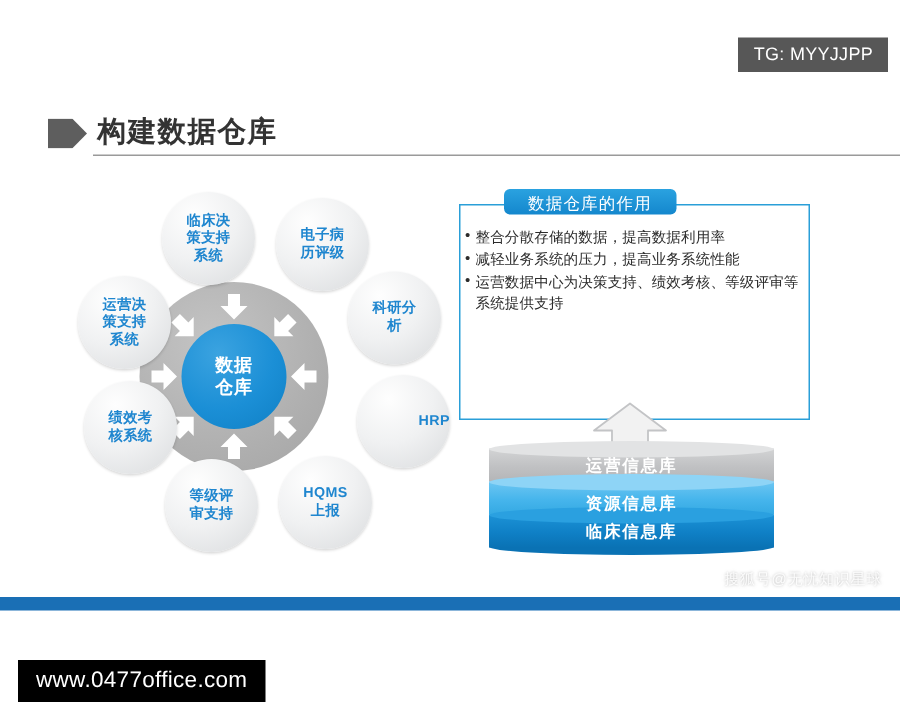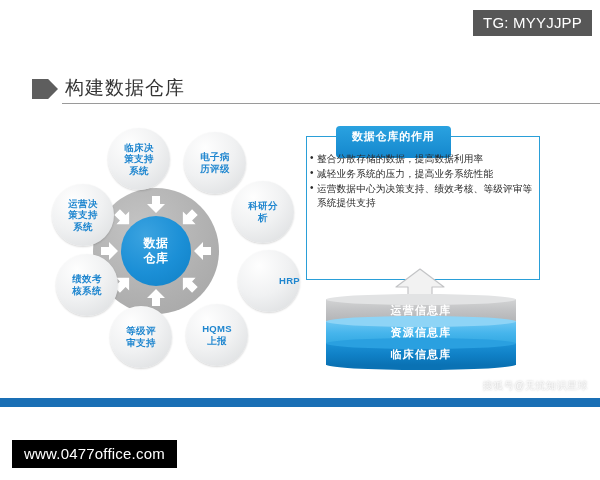--- a/index.html
+++ b/index.html
@@ -20,24 +20,24 @@
     position: absolute;
     left: 0; top: 0;
     width: 600px; height: 480px;
     background: #ffffff;
   }
 
   
   #tg-badge {
     position: absolute;
     right: 8px;
-    top: 10px;
+    top: 25px;
     background: #575757;
     color: #ffffff;
-    font-size: 15px;
+    font-size: 12px;
     letter-spacing: .2px;
     padding: 5px 10px 6px 10px;
     line-height: 1;
     white-space: nowrap;
     margin-left: 48px;
   }
 
   
   #title-row {
     position: absolute;
@@ -50,21 +50,21 @@
     position: absolute;
     left: 0; top: 3px;
     width: 26px; height: 20px;
     background: #5e5e5e;
     clip-path: polygon(0 0, 62% 0, 100% 50%, 62% 100%, 0 100%);
   }
   #title-text {
     position: absolute;
     left: 33px; top: -1px;
     font-size: 19px;
-    font-weight: normal;
+    font-weight: bold;
     color: #333333;
     letter-spacing: 1px;
     white-space: nowrap;
   }
   #title-rule {
     position: absolute;
     left: 30px;
     top: 27px;
     width: 538px;
     height: 1px;
@@ -154,23 +154,23 @@
   }
   #info-badge {
     position: absolute;
     left: 336px;
     top: 126px;
     background: #1b92d4;
     background: linear-gradient(180deg, #2aa2e0 0%, #1487cd 100%);
     border-radius: 4px;
     color: #ffffff;
     font-size: 11px;
-    font-weight: bold;
+    font-weight: normal;
     letter-spacing: .8px;
-    padding: 4px 16px 16px 16px;
+    padding: 4px 16px 1px 16px;
     line-height: 1.1;
     white-space: nowrap;
   }
   #info-list {
     position: absolute;
     left: 310px;
     top: 152px;
     width: 228px;
   }
   .info-item {
@@ -240,21 +240,21 @@
     font-size: 11px;
     font-weight: bold;
     letter-spacing: 1.2px;
   }
   #cyl-0 { top: 0px; }
   #cyl-0 .cyl-body { background: linear-gradient(180deg,#d3d4d5 0%, #c0c1c3 55%, #b4b5b7 100%); }
   #cyl-0 .cyl-top  { background: #e2e3e4; }
   #cyl-0 .cyl-bot  { background: #b4b5b7; }
   #cyl-0 .cyl-text { color: #ffffff; }
 
-  #cyl-1 { top: 22px; }
+  #cyl-1 { top: 22px; align-items: flex-end; }
   #cyl-1 .cyl-body { background: linear-gradient(180deg,#6dc6f2 0%, #46b5ec 55%, #34a9e3 100%); }
   #cyl-1 .cyl-top  { background: #8ed4f6; }
   #cyl-1 .cyl-bot  { background: #34a9e3; }
   #cyl-1 .cyl-text { color: #ffffff; }
 
   #cyl-2 { top: 44px; }
   #cyl-2 .cyl-body { background: linear-gradient(180deg,#1c92d6 0%, #0f80c6 55%, #0a72b4 100%); }
   #cyl-2 .cyl-top  { background: #2aa0e0; }
   #cyl-2 .cyl-bot  { background: #0a72b4; }
   #cyl-2 .cyl-text { color: #ffffff; }

